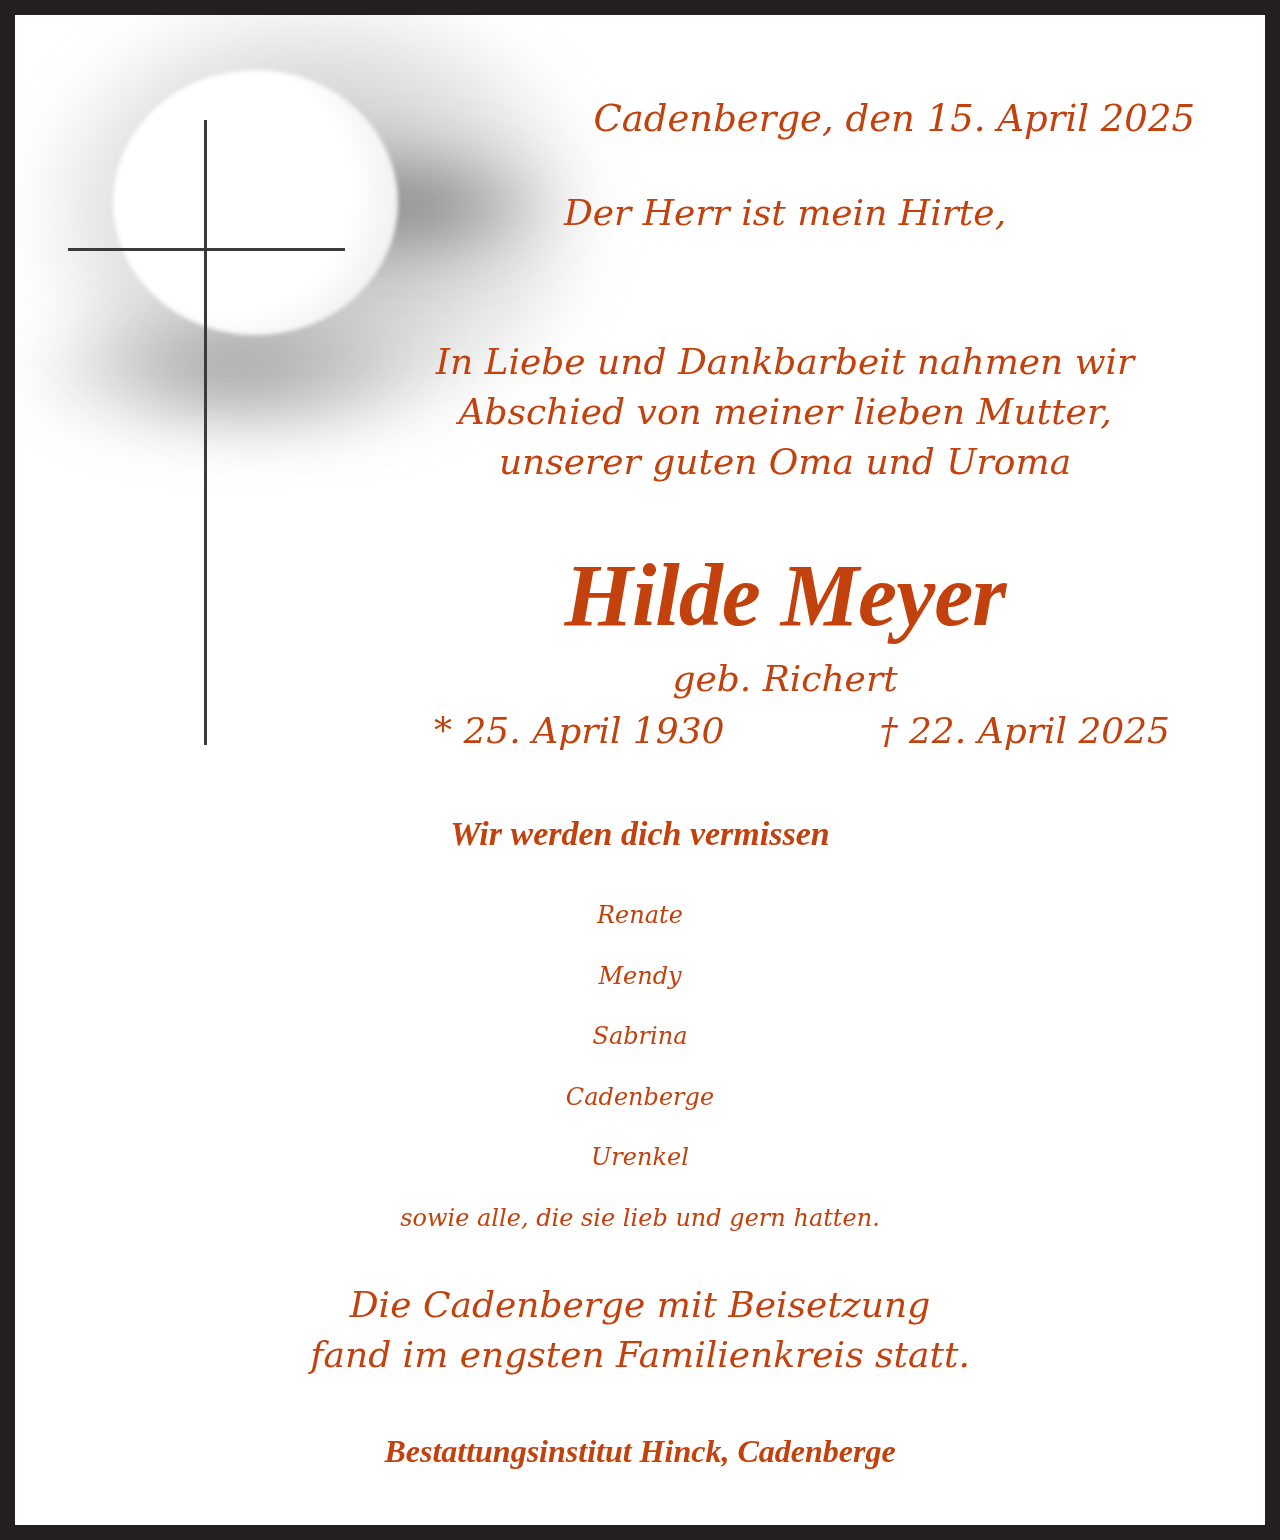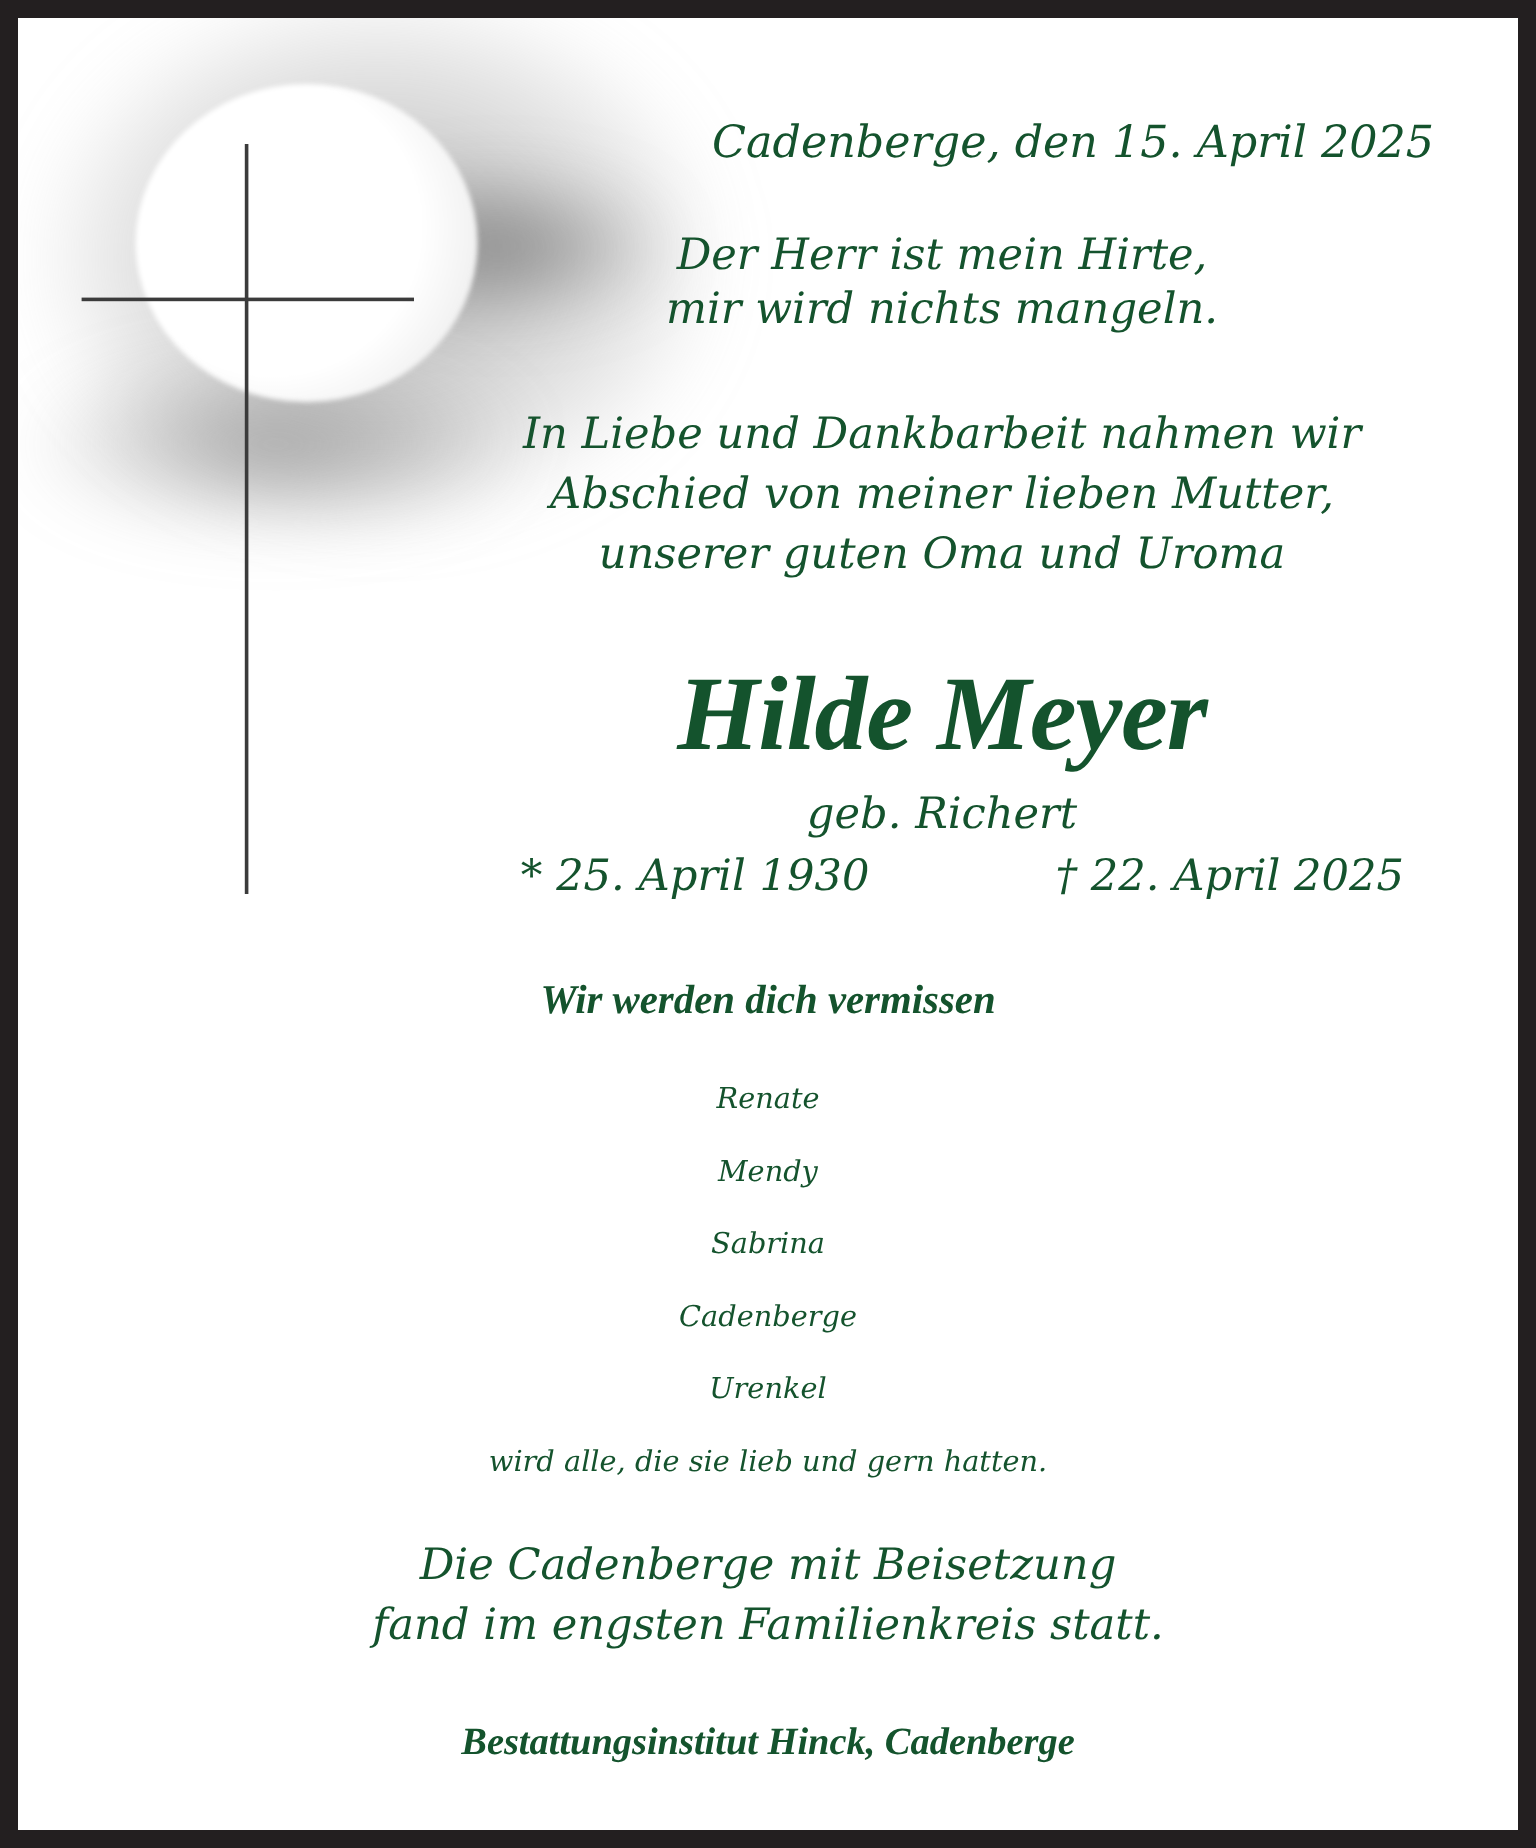--- a/index.html
+++ b/index.html
@@ -17,21 +17,21 @@
     .haze.h2 { left: 250px; top: 130px; width: 300px; height: 120px; background: radial-gradient(ellipse, rgba(90,90,90,0.7), rgba(255,255,255,0) 70%); }
     .haze.h3 { left: 0px; top: 280px; width: 430px; height: 150px; background: radial-gradient(ellipse, rgba(110,110,110,0.6), rgba(255,255,255,0) 70%); }
     .moon {
       position: absolute; left: 98px; top: 55px; width: 285px; height: 265px; border-radius: 50%;
       background: radial-gradient(circle at 40% 45%, #ffffff 0%, #ffffff 55%, #f2f2f2 75%, rgba(230,230,230,0.6) 100%);
       filter: blur(2px);
     }
     .cross-v { position: absolute; left: 189px; top: 105px; width: 3px; height: 625px; background: #3b3b3b; }
     .cross-h { position: absolute; left: 53px; top: 233px; width: 277px; height: 3px; background: #3b3b3b; }
 
-    .t { position: absolute; font-family: "DejaVu Serif", "Liberation Serif", serif; font-style: italic; color: #14532d; white-space: nowrap; text-align: center; }
+    .t { position: absolute; font-family: "DejaVu Serif", "Liberation Serif", serif; font-style: italic; color: #c2410c; white-space: nowrap; text-align: center; }
     .date { left: 540px; top: 82px; width: 660px; font-size: 37px; text-align: right; width: 640px; }
     .psalm { left: 380px; top: 175px; width: 780px; font-size: 36px; line-height: 45px; }
     .intro { left: 370px; top: 322px; width: 800px; font-size: 36px; line-height: 50px; }
     .name { left: 360px; top: 530px; width: 820px; font-size: 88px; font-weight: bold; font-family: "Liberation Serif", "DejaVu Serif", serif; letter-spacing: -1px; }
     .maiden { left: 380px; top: 643px; width: 780px; font-size: 36px; }
     .dates { left: 395px; top: 695px; width: 760px; font-size: 36px; display: flex; justify-content: space-between; }
     .miss { left: 340px; top: 800px; width: 570px; font-size: 34px; font-weight: bold; font-family: "Liberation Serif", "DejaVu Serif", serif; }
     .family { left: 225px; top: 870px; width: 800px; font-size: 24px; line-height: 60.5px; }
     .family div { height: 60.5px; }
     .note { left: 225px; top: 1265px; width: 800px; font-size: 36px; line-height: 50px; }
@@ -48,21 +48,20 @@
     <div class="haze h3"></div>
     <div class="moon"></div>
     <div class="cross-v"></div>
     <div class="cross-h"></div>
   </div>
 
   <div class="t date">Cadenberge, den 15. April 2025</div>
 
   <div class="t psalm">
     <div>Der Herr ist mein Hirte,</div>
-    <div>mir wird nichts mangeln.</div>
   </div>
 
   <div class="t intro">
     <div>In Liebe und Dankbarbeit nahmen wir</div>
     <div>Abschied von meiner lieben Mutter,</div>
     <div>unserer guten Oma und Uroma</div>
   </div>
 
   <div class="t name">Hilde Meyer</div>
   <div class="t maiden">geb. Richert</div>
@@ -73,21 +72,21 @@
   </div>
 
   <div class="t miss">Wir werden dich vermissen</div>
 
   <div class="t family">
     <div>Renate</div>
     <div>Mendy</div>
     <div>Sabrina</div>
     <div>Cadenberge</div>
     <div>Urenkel</div>
-    <div>wird alle, die sie lieb und gern hatten.</div>
+    <div>sowie alle, die sie lieb und gern hatten.</div>
   </div>
 
   <div class="t note">
     <div>Die Cadenberge mit Beisetzung</div>
     <div>fand im engsten Familienkreis statt.</div>
   </div>
 
   <div class="t funeral">Bestattungsinstitut Hinck, Cadenberge</div>
 </div>
 

